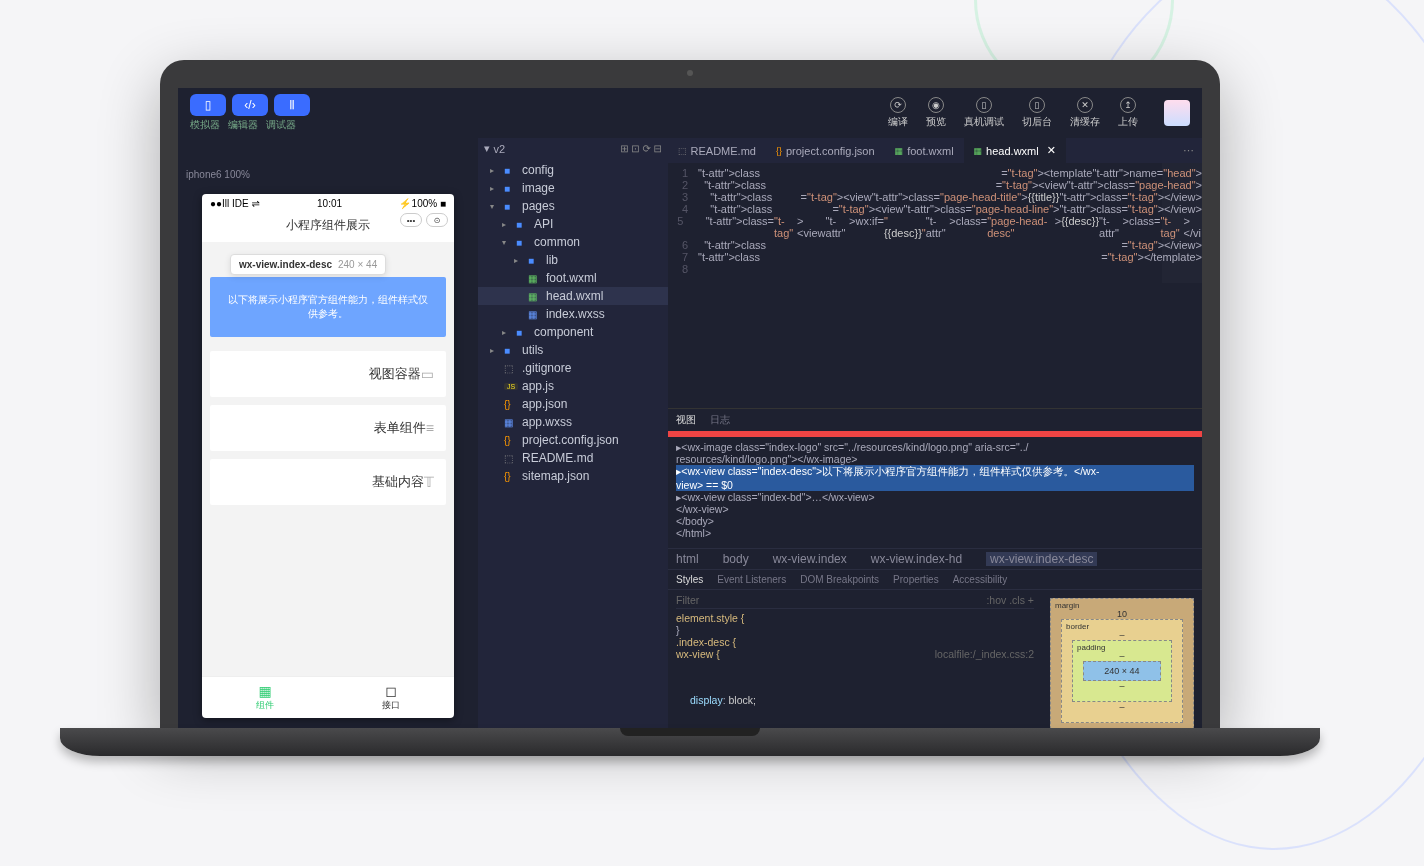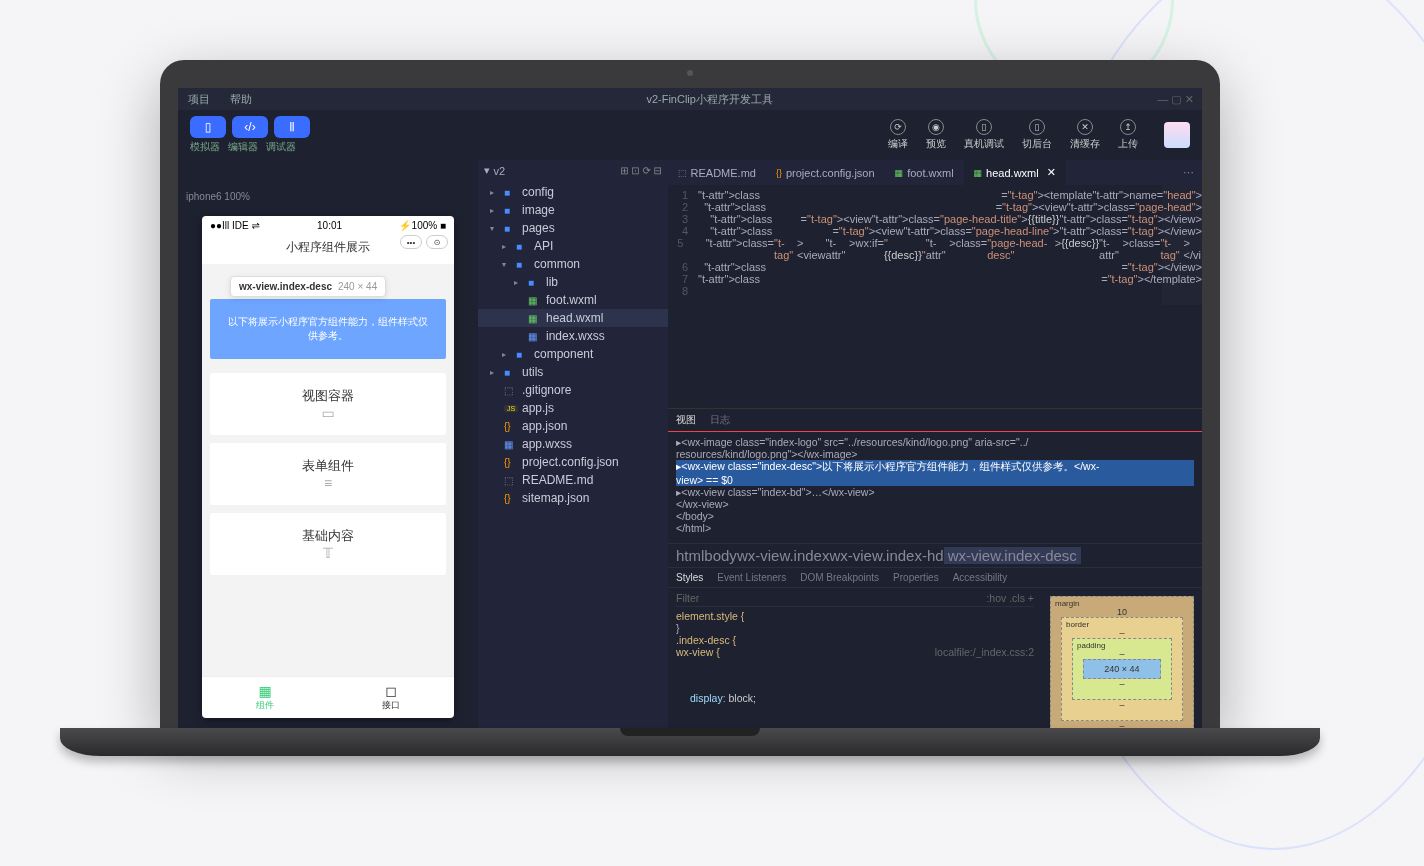--- a/index.html
+++ b/index.html
@@ -40,21 +40,21 @@
 .sim-status { font-size:10px; color:#889; padding:4px 8px;margin-top:27px; }
 .phone { background:#fff; margin:10px auto; width:252px; flex:1; border-radius:4px; display:flex; flex-direction:column; color:#333; overflow:hidden; box-shadow:0 2px 8px rgba(0,0,0,0.4); }
 .phone-status { display:flex; justify-content:space-between; padding:4px 8px; font-size:10px; color:#000; }
 .phone-header { text-align:center; font-size:12px; padding:4px 0 8px; font-weight:500; position:relative; }
 .phone-header-btns { position:absolute; right:6px; top:0; display:flex; gap:4px; }
 .phone-hb { width:22px; height:14px; border:1px solid #ccc; border-radius:10px; font-size:8px; display:flex; align-items:center; justify-content:center; }
 .phone-body { flex:1; background:#f3f3f3; padding:12px 8px; }
 .inspect-tooltip { background:#fff; border:1px solid #ddd; border-radius:4px; padding:4px 8px; font-size:10px; display:inline-flex; gap:6px; margin-bottom:2px; margin-left:20px; box-shadow:0 2px 6px rgba(0,0,0,0.1); }
 .inspect-tooltip .dim { color:#999; }
 .highlight-box { background:#6ea5ff; color:#fff; font-size:10px; padding:16px; text-align:center; border-radius:2px; margin-bottom:14px; }
-.menu-item { background:#fff; padding:14px 12px; margin-bottom:8px; display:flex; justify-content:flex-end; align-items:center; font-size:13px; border-radius:2px;flex-direction:column; }
+.menu-item { background:#fff; padding:14px 12px; margin-bottom:8px; display:flex; justify-content:flex-end; align-items:center; font-size:13px; border-radius:2px; }
 .menu-item .mico { color:#aaa; font-size:14px; }
 .phone-tabbar { display:flex; border-top:1px solid #eee; }
 .phone-tab { flex:1; text-align:center; padding:6px 0; font-size:9px; }
 .phone-tab.active { color:#2ecc71; }
 .phone-tab .tico { font-size:14px; display:block; }
 
 
 .explorer { width: 190px; background:#22253a; color:#c8ccd8; font-size:12px; overflow:hidden; }
 .exp-header { display:flex; align-items:center; padding:4px 6px; font-size:11px; color:#aab; }
 .exp-header .ehact { margin-left:auto; display:flex; gap:6px; color:#888; font-size:10px; }
@@ -84,26 +84,26 @@
 .code-line { display:flex; }
 .ln { width:30px; text-align:right; color:#556; padding-right:10px; }
 .lc { flex:1; white-space:pre; }
 .t-str { color:#ce9178; }
 .t-var { color:#ccc; }
 
 .minimap { position:absolute; right:0; top:0; width:40px; height:120px; background:rgba(255,255,255,0.02); }
 
 
 .devtools { height:320px; background:#1e2130; border-top:1px solid #333; display:flex; flex-direction:column; font-size:10.5px; }
-.dt-tabs { display:flex; gap:14px; padding:4px 8px; color:#778; font-size:10px; border-bottom:1px solid #ef4444; }
+.dt-tabs { display:flex; gap:14px; padding:4px 8px; color:#778; font-size:10px; border-bottom:6px solid #ef4444; }
 .dt-tabs .dtt.active { color:#ddd; }
 .dt-elements { flex:0 0 112px; padding:4px 8px; font-family:Consolas,monospace; overflow:hidden; border-bottom:1px solid #2a2d40; }
 .dt-line { white-space:nowrap; }
 .dt-line.hl { background:#2a5a9e; color:#fff; }
-.dt-breadcrumb { display:flex; gap:0; padding:3px 8px; color:#889; border-bottom:1px solid #2a2d40; font-size:15px; }
+.dt-breadcrumb { display:flex; gap:24px; padding:3px 8px; color:#889; border-bottom:1px solid #2a2d40; font-size:12px; }
 .dt-breadcrumb .bc.active { background:#333a55; padding:0 4px; }
 .dt-panels { display:flex; gap:14px; padding:4px 8px; color:#778; font-size:10px; border-bottom:1px solid #2a2d40; }
 .dt-panels .pp.active { color:#ddd; }
 .dt-body { flex:1; display:flex; overflow:hidden; }
 .dt-styles { flex:1; font-family:Consolas,monospace; padding:4px 8px; }
 .dt-filter { display:flex; justify-content:space-between; color:#666; border-bottom:1px solid #2a2d40; padding-bottom:2px; margin-bottom:3px; }
 .css-rule .sel { color:#d7ba7d; }
 .css-rule .decl { padding-left:14px;margin-top:34px; }
 .css-rule .prop { color:#9cdcfe; }
 .css-rule .val { color:#ccc; }
@@ -121,26 +121,20 @@
 <body>
 
 <div class="bg-curve-1"></div>
 <div class="bg-curve-2"></div>
 
 <div class="laptop">
   <div class="laptop-bezel">
     <div class="camera"></div>
     <div class="screen">
 
-      <div class="titlebar">
-        <span class="menu">项目</span>
-        <span class="menu">帮助</span>
-        <span class="title">v2-FinClip小程序开发工具</span>
-        <span class="win-controls">— ▢ ✕</span>
-      </div>
 
       <div class="toolbar">
         <div>
           <div class="mode-btns">
             <div class="mode-btn">▯</div>
             <div class="mode-btn">‹/›</div>
             <div class="mode-btn">⫴</div>
           </div>
           <div class="mode-labels">
             <span>模拟器</span>

